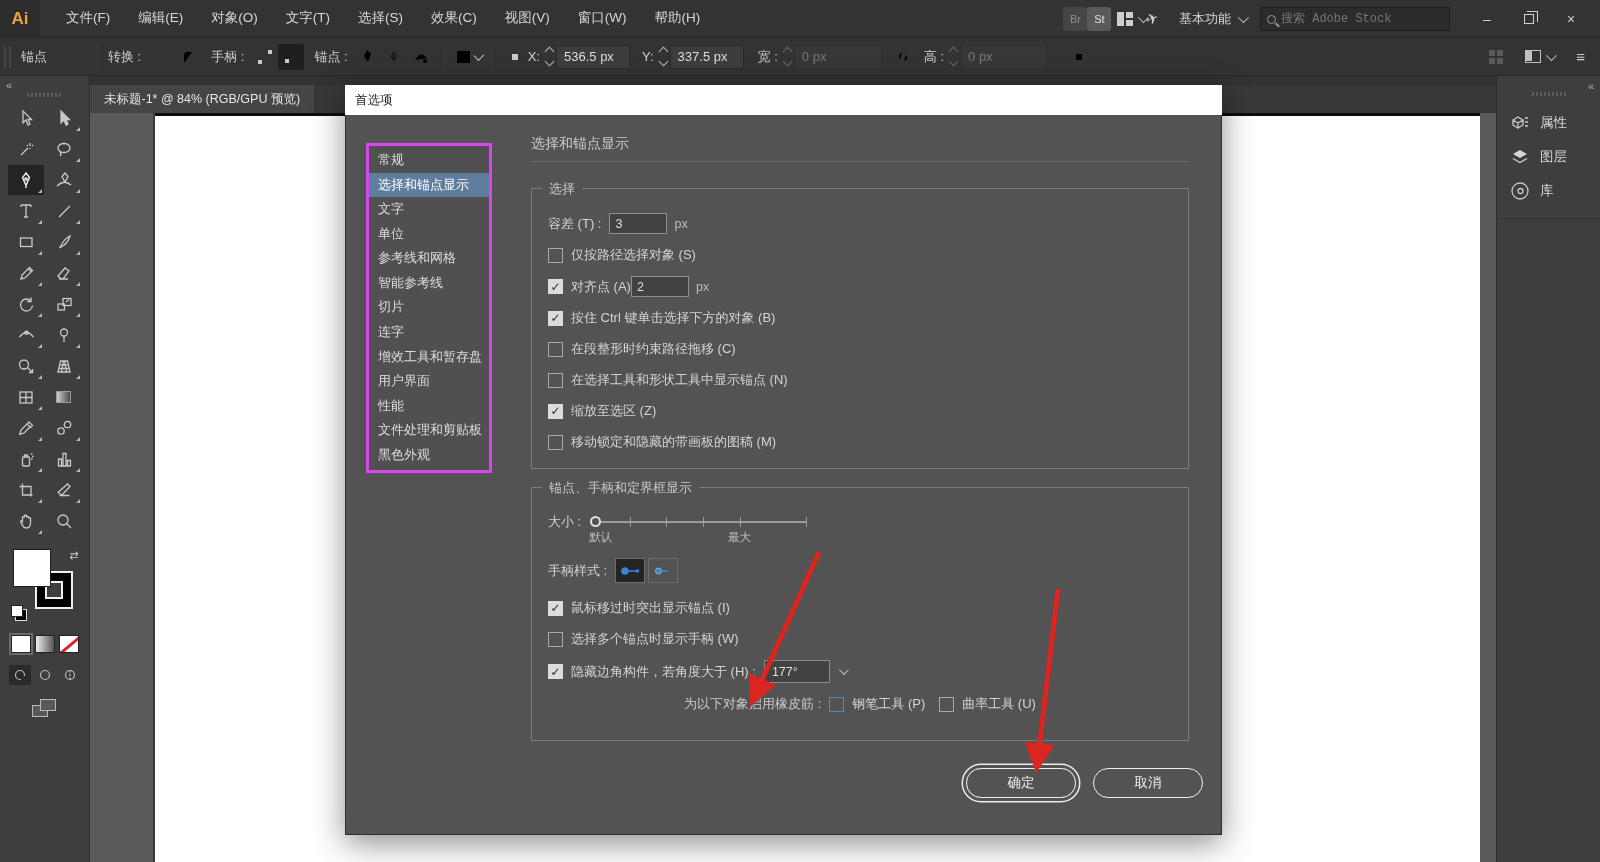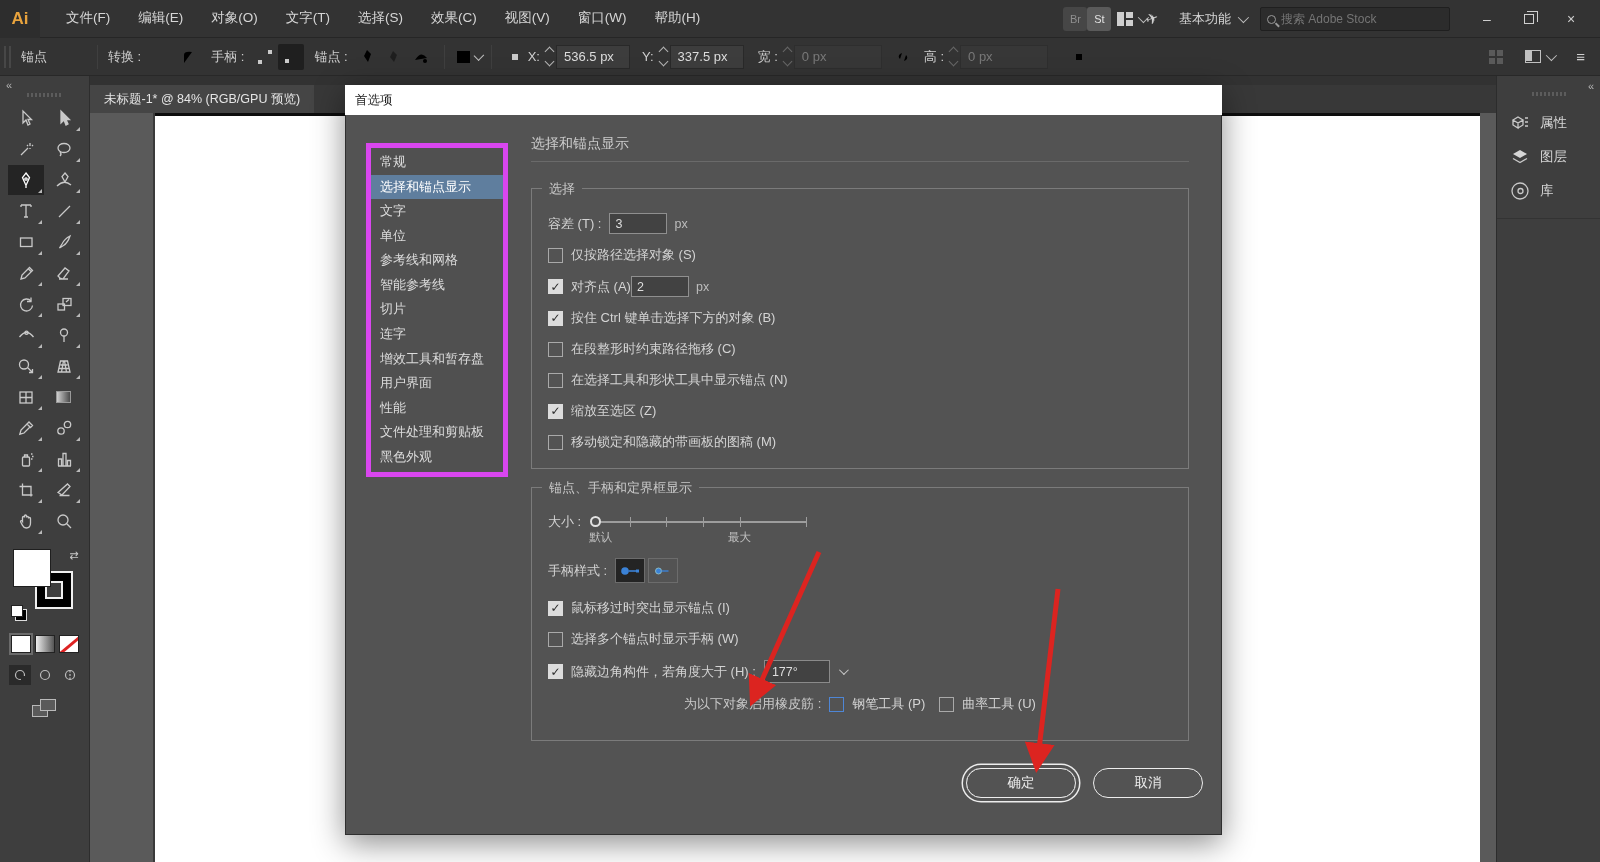--- a/index.html
+++ b/index.html
@@ -23,21 +23,21 @@
   .chev { width:8px; height:8px; border-right:1.5px solid #bdbdbd; border-bottom:1.5px solid #bdbdbd;
     transform:rotate(45deg) translateY(-2px); display:inline-block; }
   .share-ico { color:#cfcfcf; font-size:15px; transform:rotate(-20deg); }
   .workspace { color:#d6d6d6; font-size:13px; display:flex; align-items:center; gap:7px; margin-left:20px; }
   .searchbox { width:190px; height:24px; background:#2c2c2c; border:1px solid #1f1f1f; border-radius:2px;
     display:flex; align-items:center; padding:0 6px; gap:5px; margin-left:14px; }
   .mag { width:9px; height:9px; border:1.5px solid #9a9a9a; border-radius:50%; position:relative; flex:none; }
   .mag::after { content:""; position:absolute; width:5px; height:1.5px; background:#9a9a9a;
     transform:rotate(45deg); left:7px; top:8px; }
   .searchbox input { background:transparent; border:none; outline:none; color:#84cc16; font-size:12px; width:150px;
-    font-family:Liberation Sans, sans-serif; }
+    font-family:Liberation Mono, monospace; }
   .winctl { display:flex; margin-left:16px; }
   .winbtn { width:42px; height:38px; display:flex; align-items:center; justify-content:center;
     color:#cfcfcf; font-size:14px; }
   .restore-glyph { width:10px; height:10px; border:1.5px solid #cfcfcf; position:relative; }
   .restore-glyph::before { content:""; position:absolute; left:2px; top:-4px; width:10px; height:10px;
     border:1.5px solid #cfcfcf; border-left:none; border-bottom:none; }
 
   
   .controlbar { position:absolute; left:0; top:38px; width:1600px; height:38px; background:#333333;
     border-bottom:1px solid #282828; display:flex; align-items:center; color:#cfcfcf; font-size:13px; z-index:5; }
@@ -125,22 +125,22 @@
   .rp-item svg { stroke:#c9c9c9; fill:none; stroke-width:1.3; flex:none; }
   .rp-div { border-top:1px solid #333; margin-top:10px; }
 
   
   .dialog { position:absolute; left:345px; top:85px; width:877px; height:750px; z-index:10;
     box-shadow:0 8px 30px rgba(0,0,0,.45); }
   .dlg-title { height:30px; background:#ffffff; color:#1c1c1c; font-size:12.5px;
     display:flex; align-items:center; padding-left:10px; }
   .dlg-body { position:absolute; left:0; right:0; top:30px; bottom:0; background:#535353;
     border:1px solid #2f2f2f; border-top:none; }
-  .dlg-nav { position:absolute; left:20px; top:28px; width:142px; background:#505050;
-    border:5px solid #d946ef; padding:2px 0; }
+  .dlg-nav { position:absolute; left:20px; top:28px; width:126px; background:#505050;
+    border:3px solid #d946ef; padding:2px 0; }
   .dlg-nav-item { padding:3px 9px; font-size:13px; color:#dcdcdc; line-height:1.43; white-space:nowrap; }
   .dlg-nav-item.sel { background:#5f7e9e; color:#ffffff; }
   .dlg-content { position:absolute; left:185px; top:20px; right:32px; color:#d4d4d4; font-size:13px; }
   .dlg-h1 { font-size:14px; color:#cccccc; padding-bottom:8px; border-bottom:1px solid #6a6a6a; }
   .group { position:relative; border:1px solid rgba(190,190,190,.38); margin-top:26px; padding:24px 16px 14px; }
   .legend { position:absolute; top:-9px; left:10px; background:#535353; padding:0 7px; color:#c9c9c9; font-size:13px; }
   .frow { display:flex; align-items:center; margin-bottom:11px; min-height:20px; }
   .cb { width:15px; height:15px; border:1px solid #a9a9a9; background:transparent; flex:none;
     display:flex; align-items:center; justify-content:center; margin-right:8px; }
   .cb.checked { background:#dcdcdc; border-color:#dcdcdc; }

